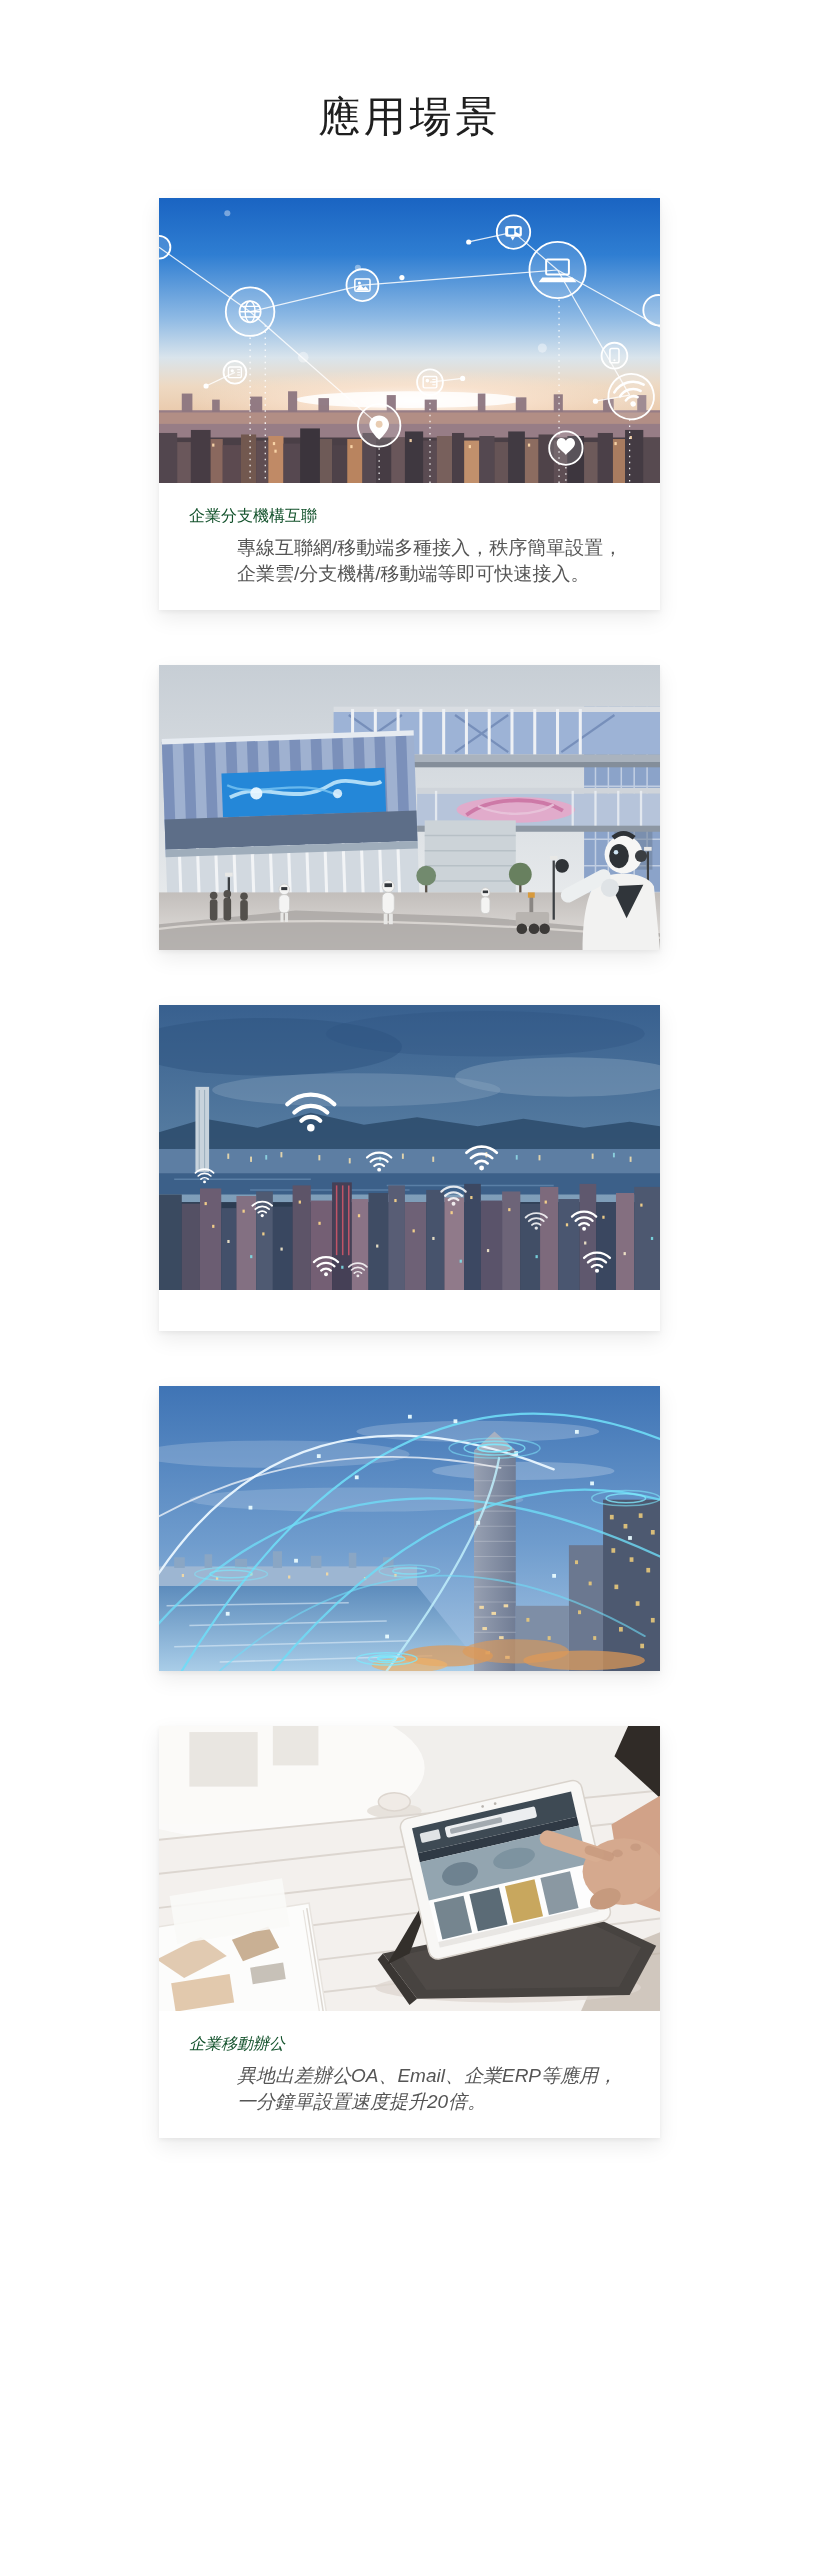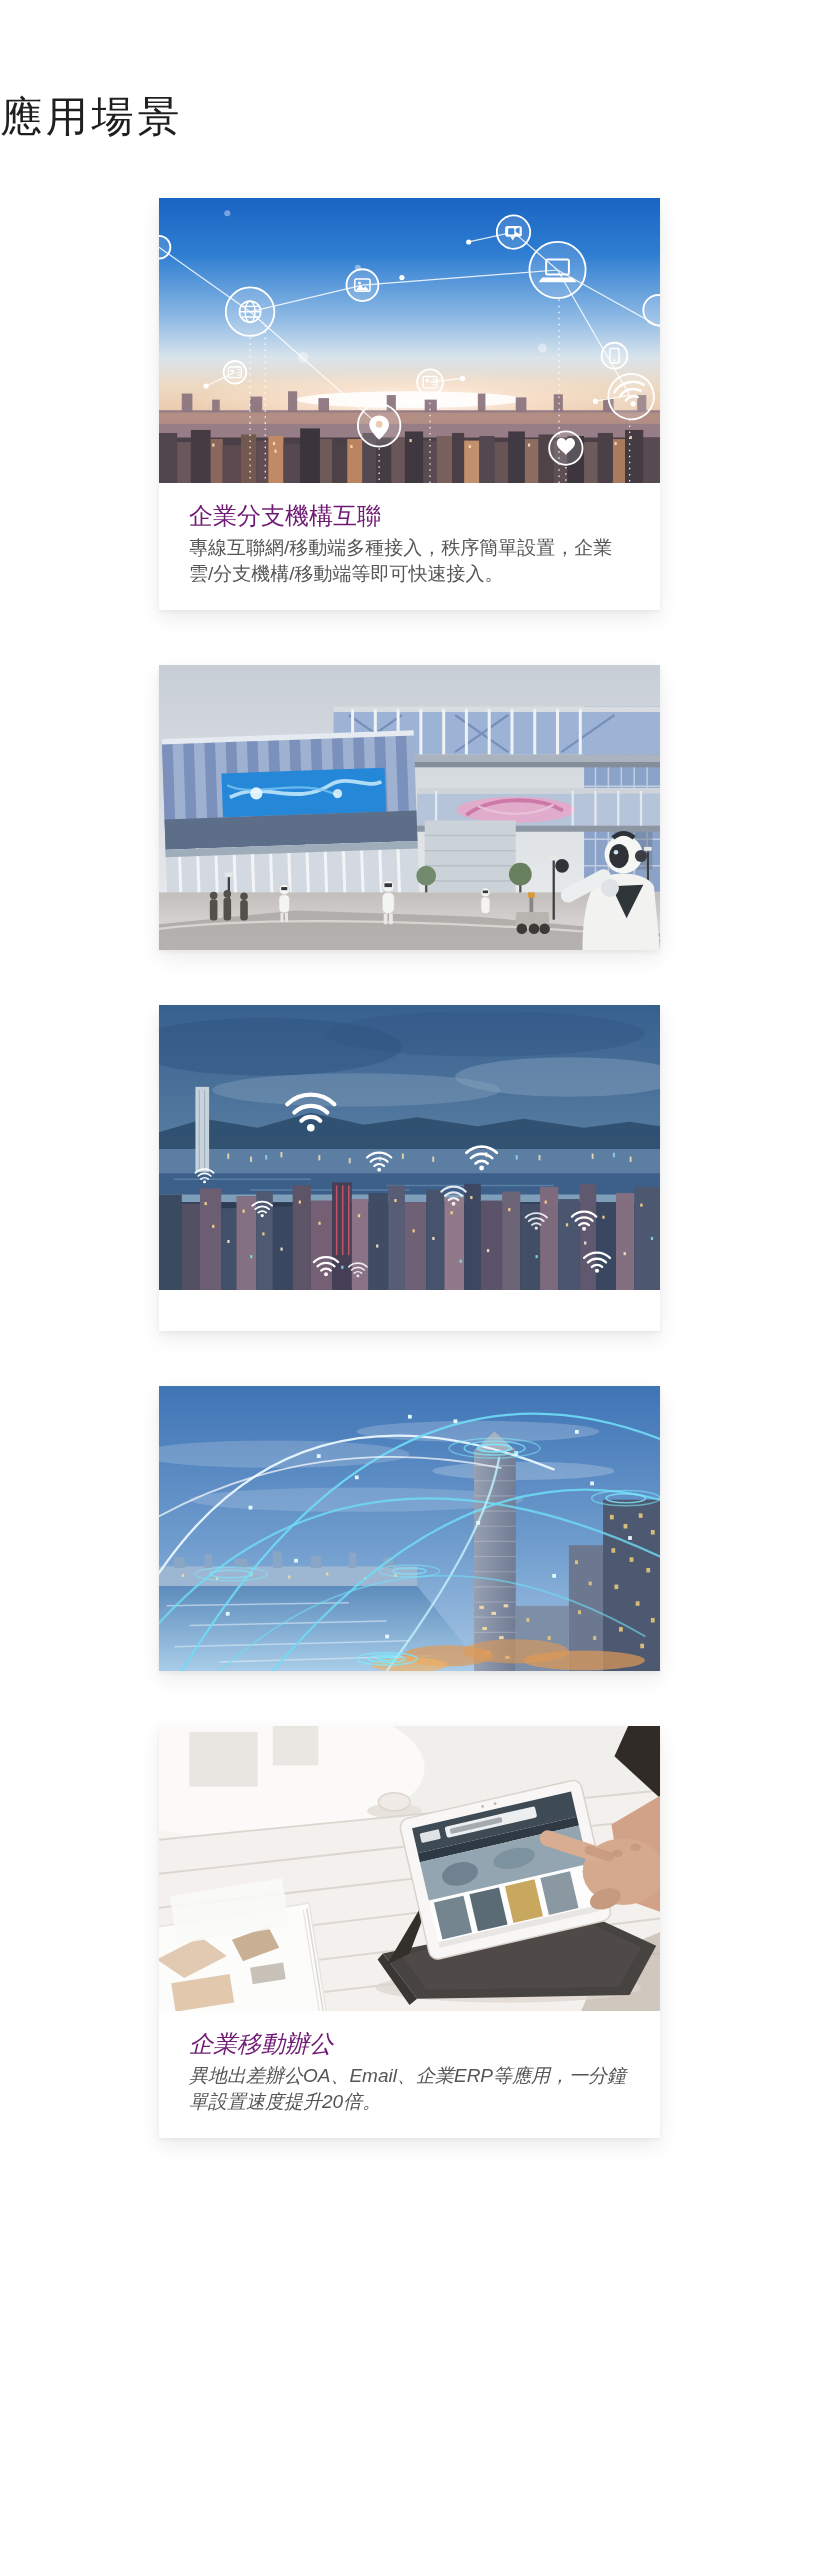--- a/index.html
+++ b/index.html
@@ -7,46 +7,48 @@
   body {
     width: 819px; height: 2576px;
     background: #ffffff;
     font-family: "Liberation Sans", "DejaVu Sans", sans-serif;
     overflow: hidden;
     position: relative;
   }
   .page-title {
     position: absolute; top: 90px; left: 0;
     width: 819px; margin: 0;
+    text-align: center;
     font-size: 42px; line-height: 53px;
     font-weight: 500; color: #1f1f1f;
     letter-spacing: 3.8px;
   }
   .cards {
     position: absolute; top: 198px; left: 159px;
     width: 501px;
   }
   .card {
     width: 501px;
     background: #ffffff;
     margin-bottom: 55px;
     box-shadow: 0 7.6px 20px rgba(0,0,0,0.08), 0 1.5px 4.6px rgba(0,0,0,0.05);
   }
   .card:last-child { margin-bottom: 0; font-style: italic; }
   .card-image { display: block; width: 501px; height: 285px; }
   .card-body { padding: 18px 30px 23px 30px; }
   .card-title {
-    font-size: 24px; line-height: 30px;
-    color: #701a75; font-weight: 500;
+    font-size: 16px; line-height: 30px;
+    color: #14532d; font-weight: 500;
   }
   .card-desc {
     margin-top: 3.8px;
     font-size: 19px; line-height: 26px;
     color: #555555;
     max-width: 440px;
+    margin-left: 48px;
   }
   .nc { fill: rgba(255,255,255,0.14); stroke: #ffffff; stroke-width: 2.4; }
 </style>
 </head>
 <body>
 
 <h1 class="page-title">應用場景</h1>
 
 <div class="cards">
 

